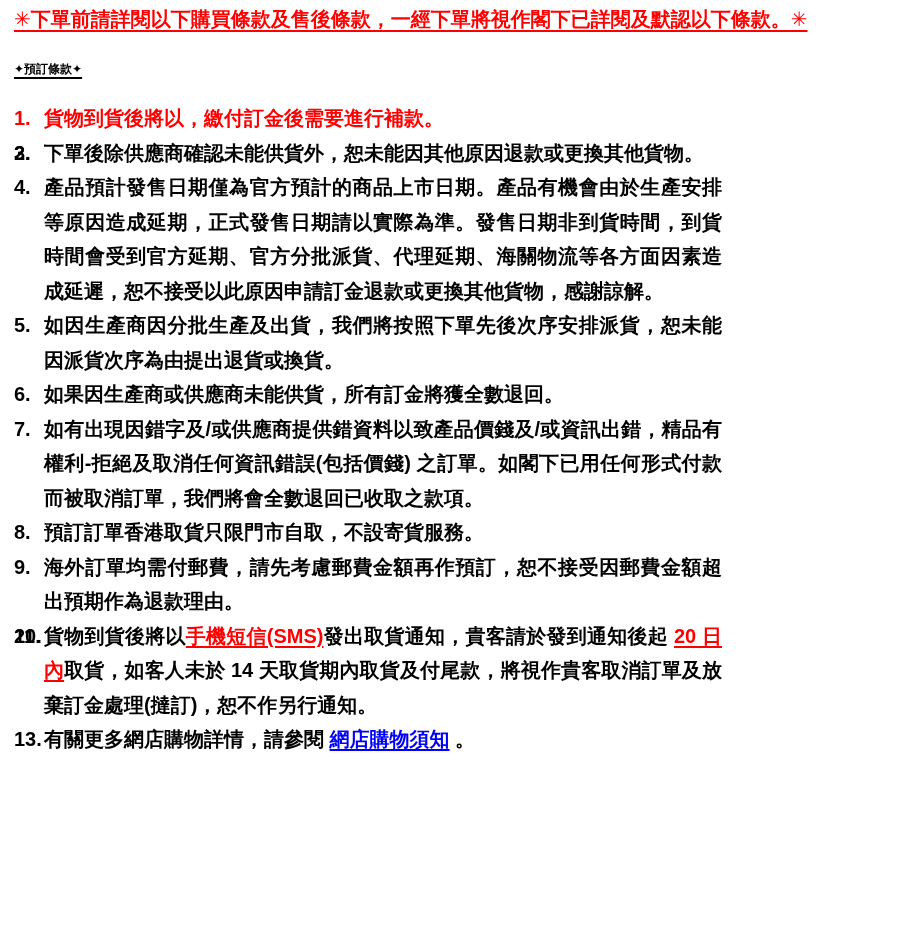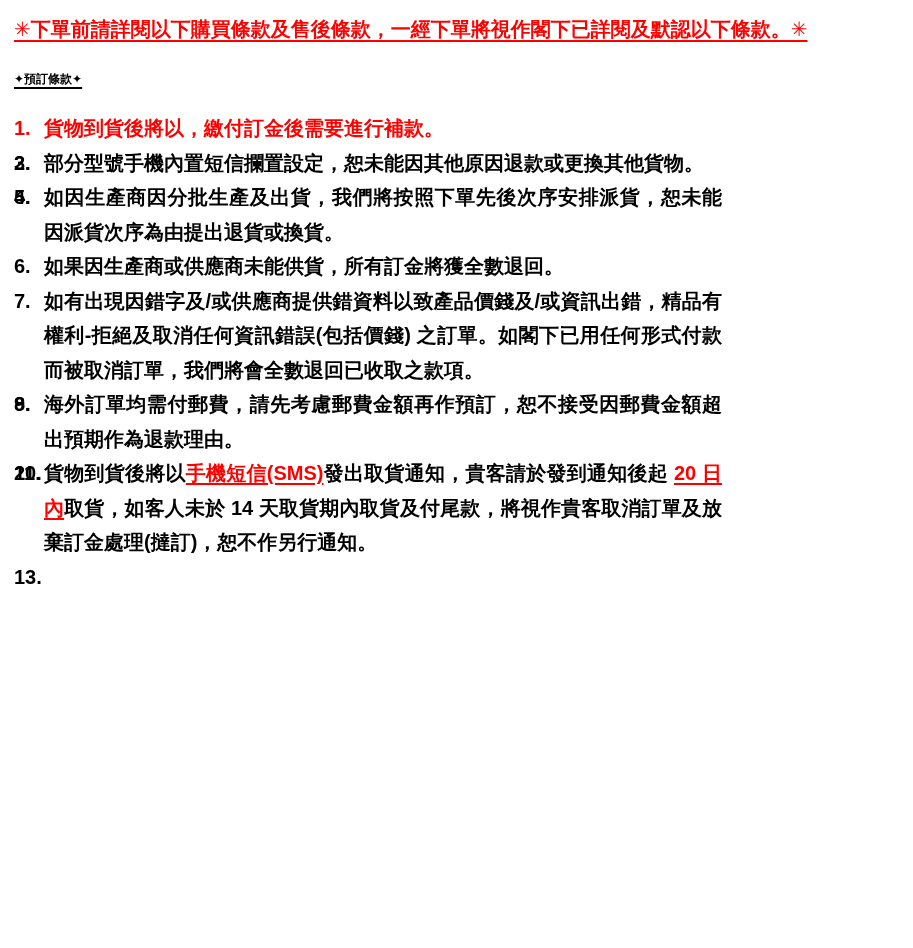--- a/index.html
+++ b/index.html
@@ -9,21 +9,21 @@
   }
   body {
     width: 913px;
     height: 948px;
     overflow: hidden;
     font-family: "Liberation Sans", "DejaVu Sans", sans-serif;
     font-weight: 700;
     color: var(--text-color, #000000);
   }
   .page {
-    padding: 16px 16px 0 14px;
+    padding: 6px 16px 0 14px;
     box-sizing: border-box;
     width: 738px;
   }
   .title {
     margin: 0;
     font-size: 20px;
     line-height: 27px;
     font-weight: 700;
     color: var(--alert-color, #ff0000);
     text-decoration: underline;
@@ -80,24 +80,24 @@
 <body>
 
 <div class="page">
   <h1 class="title">✳下單前請詳閱以下購買條款及售後條款，一經下單將視作閣下已詳閱及默認以下條款。✳</h1>
   <div>
     <h2 class="section-header">✦預訂條款✦</h2>
   </div>
   <ol class="terms">
       <li class="term red"><span class="num">1.</span><span><span>貨物到貨後將以，繳付訂金後需要進行補款。</span></span></li>
       <li class="term"><span class="num">2.</span></li>
-      <li class="term"><span class="num">3.</span><span><span>部分型號手機內置短信攔置設定，恕未能因其他原因退款或更換其他貨物。</span></span></li>
-      <li class="term"><span class="num">4.</span></li>
+      <li class="term"><span class="num">3.</span><span><span>下單後除供應商確認未能供貨外，恕未能因其他原因退款或更換其他貨物。</span></span></li>
+      <li class="term"><span class="num">4.</span><span><span>產品預計發售日期僅為官方預計的商品上市日期。產品有機會由於生產安排等原因造成延期，正式發售日期請以實際為準。發售日期非到貨時間，到貨時間會受到官方延期、官方分批派貨、代理延期、海關物流等各方面因素造成延遲，恕不接受以此原因申請訂金退款或更換其他貨物，感謝諒解。</span></span></li>
       <li class="term"><span class="num">5.</span><span><span>如因生產商因分批生產及出貨，我們將按照下單先後次序安排派貨，恕未能因派貨次序為由提出退貨或換貨。</span></span></li>
       <li class="term"><span class="num">6.</span><span><span>如果因生產商或供應商未能供貨，所有訂金將獲全數退回。</span></span></li>
       <li class="term"><span class="num">7.</span><span><span>如有出現因錯字及/或供應商提供錯資料以致產品價錢及/或資訊出錯，精品有權利-拒絕及取消任何資訊錯誤(包括價錢) 之訂單。如閣下已用任何形式付款而被取消訂單，我們將會全數退回已收取之款項。</span></span></li>
-      <li class="term"><span class="num">8.</span></li>
+      <li class="term"><span class="num">8.</span><span><span>預訂訂單香港取貨只限門市自取，不設寄貨服務。</span></span></li>
       <li class="term"><span class="num">9.</span><span><span>海外訂單均需付郵費，請先考慮郵費金額再作預訂，恕不接受因郵費金額超出預期作為退款理由。</span></span></li>
       <li class="term"><span class="num">20.</span></li>
       <li class="term"><span class="num">11.</span><span><span>貨物到貨後將以</span><span class="seg-red-underline">手機短信(SMS)</span><span>發出取貨通知，貴客請於發到通知後起 </span><span class="seg-red-underline">20 日內</span><span>取貨，如客人未於 14 天取貨期內取貨及付尾款，將視作貴客取消訂單及放棄訂金處理(撻訂)，恕不作另行通知。</span></span></li>
-      <li class="term"><span class="num">13.</span></li>
+      <li class="term"><span class="num">13.</span><span><span>有關更多網店購物詳情，請參閱 </span><a class="seg-link">網店購物須知</a><span> 。</span></span></li>
     </ol>
 </div>
 
 </body></html>

